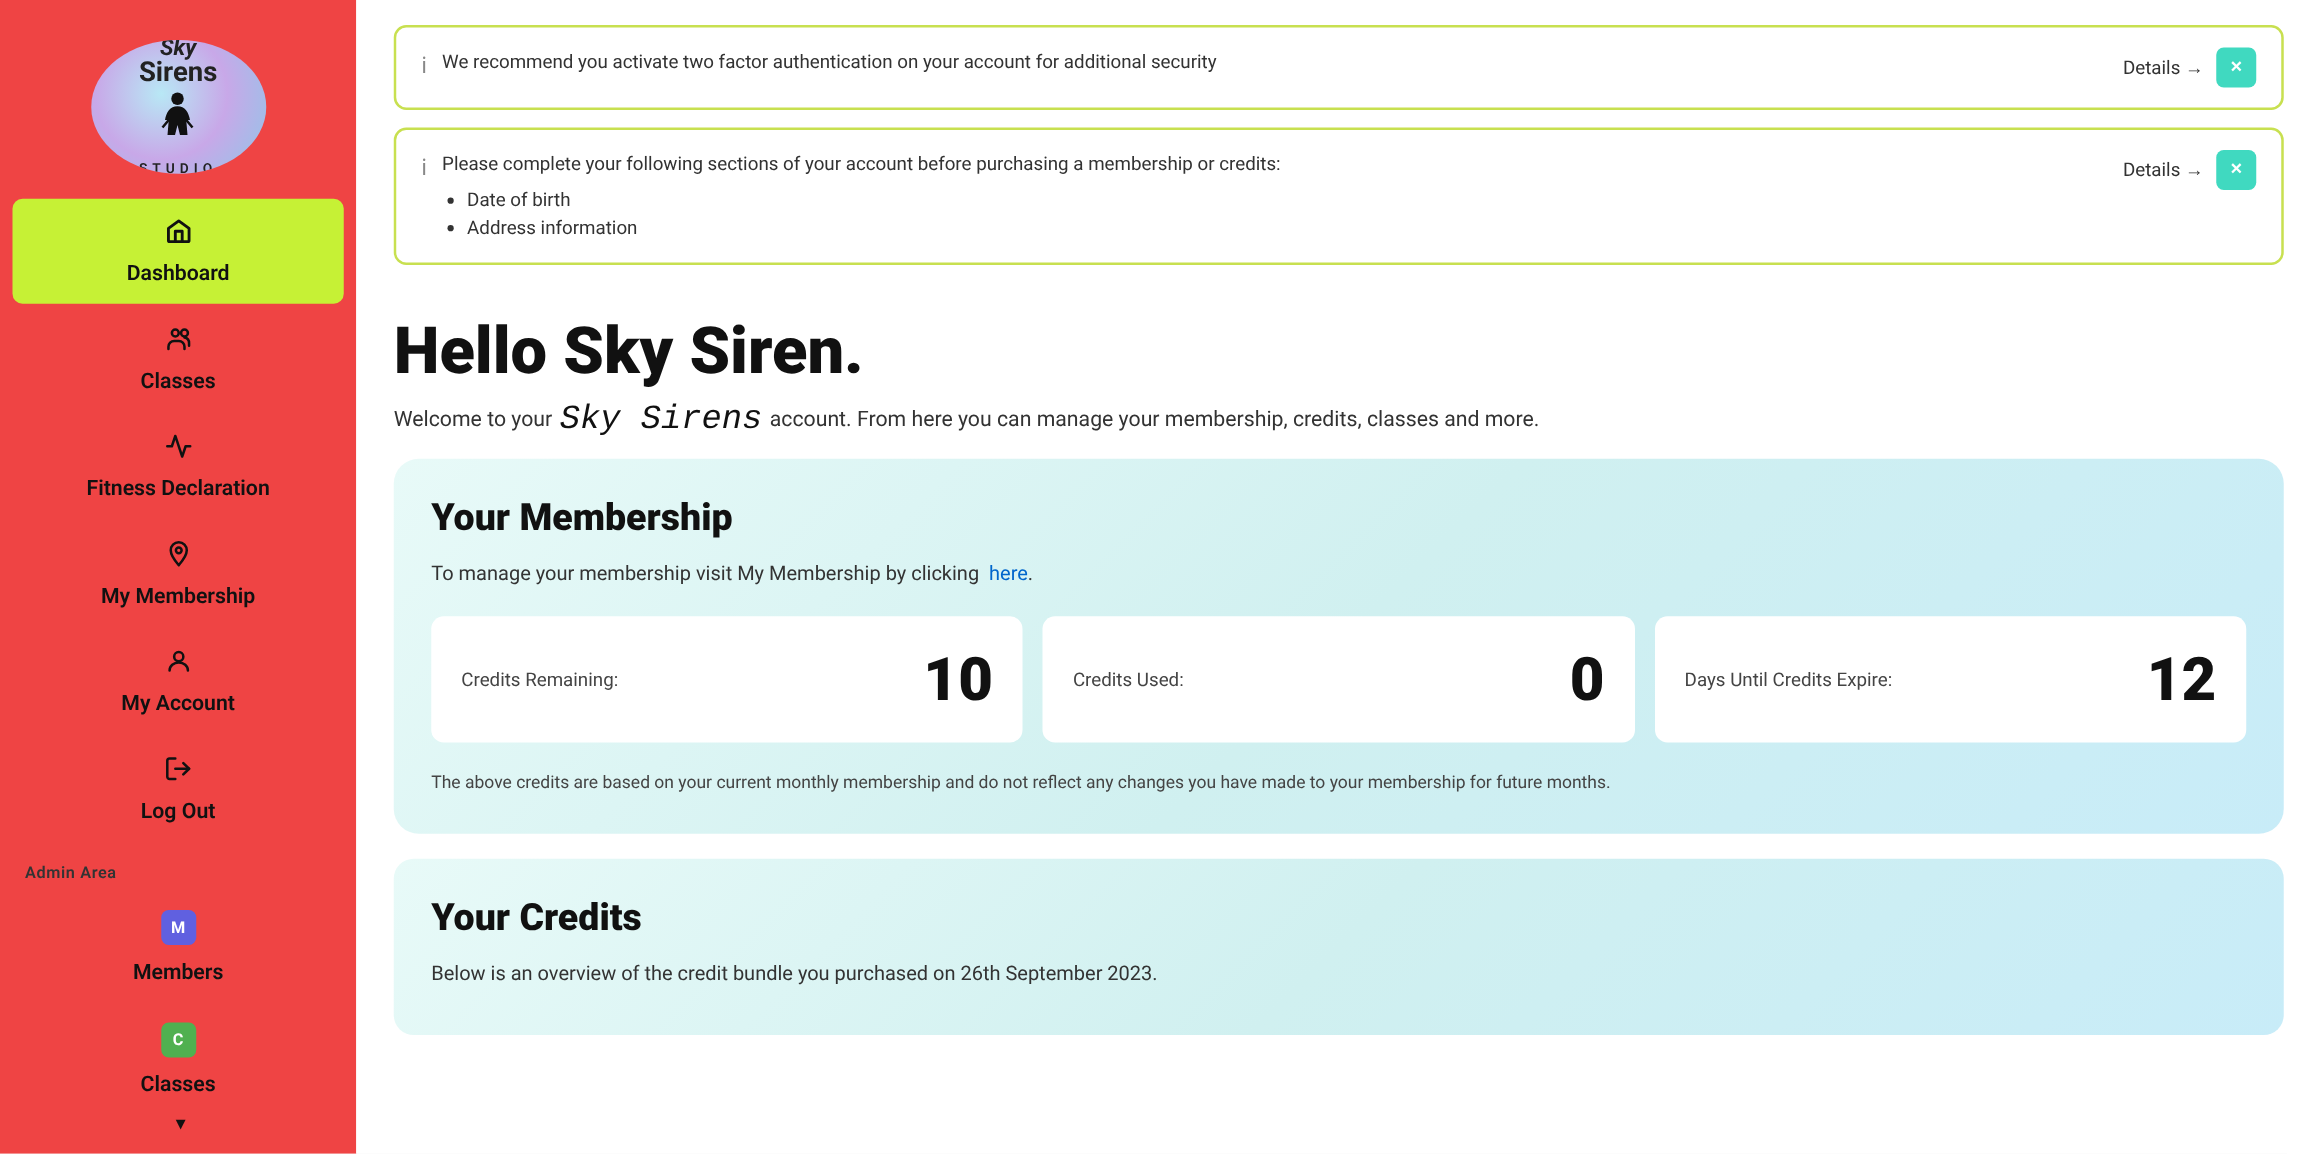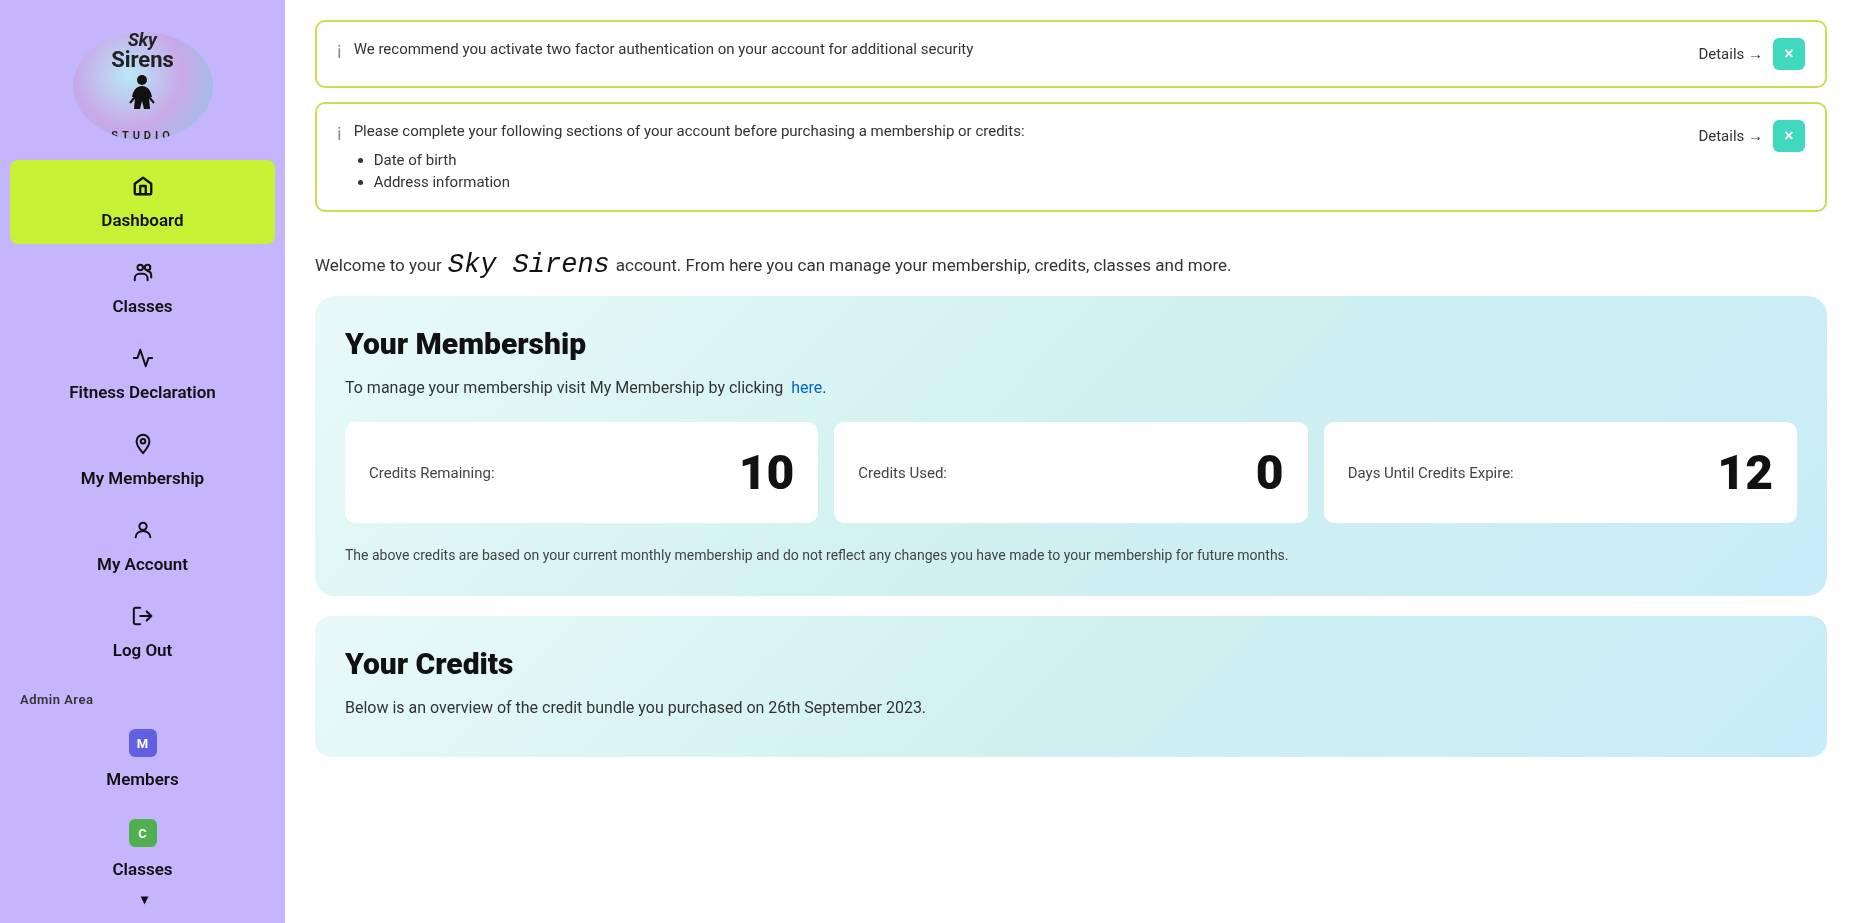--- a/index.html
+++ b/index.html
@@ -8,21 +8,21 @@
       display: flex;
       height: 100vh;
       overflow: hidden;
       background: #f5f5f5;
     }
 
     
     .sidebar {
       width: 285px;
       min-width: 285px;
-      background: #c4b5fd;
+      background: #ef4444;
       display: flex;
       flex-direction: column;
       align-items: center;
       padding-top: 32px;
       height: 100vh;
       overflow-y: auto;
     }
 
     .logo-container {
       width: 140px;
@@ -429,20 +429,21 @@
         </ul>
       </div>
     </div>
     <div class="alert-right">
       <a href="#" class="details-link">Details →</a>
       <button class="close-btn">×</button>
     </div>
   </div>
 
   <div class="greeting-section">
+    <h1 class="greeting-title">Hello Sky Siren.</h1>
     <p class="greeting-subtitle">
       <span>Welcome to your</span>
       <span class="brand-italic">Sky Sirens</span>
       <span>account. From here you can manage your membership, credits, classes and more.</span>
     </p>
   </div>
 
   <div class="membership-card">
     <h2 class="card-title">Your Membership</h2>
     <p class="membership-desc">

